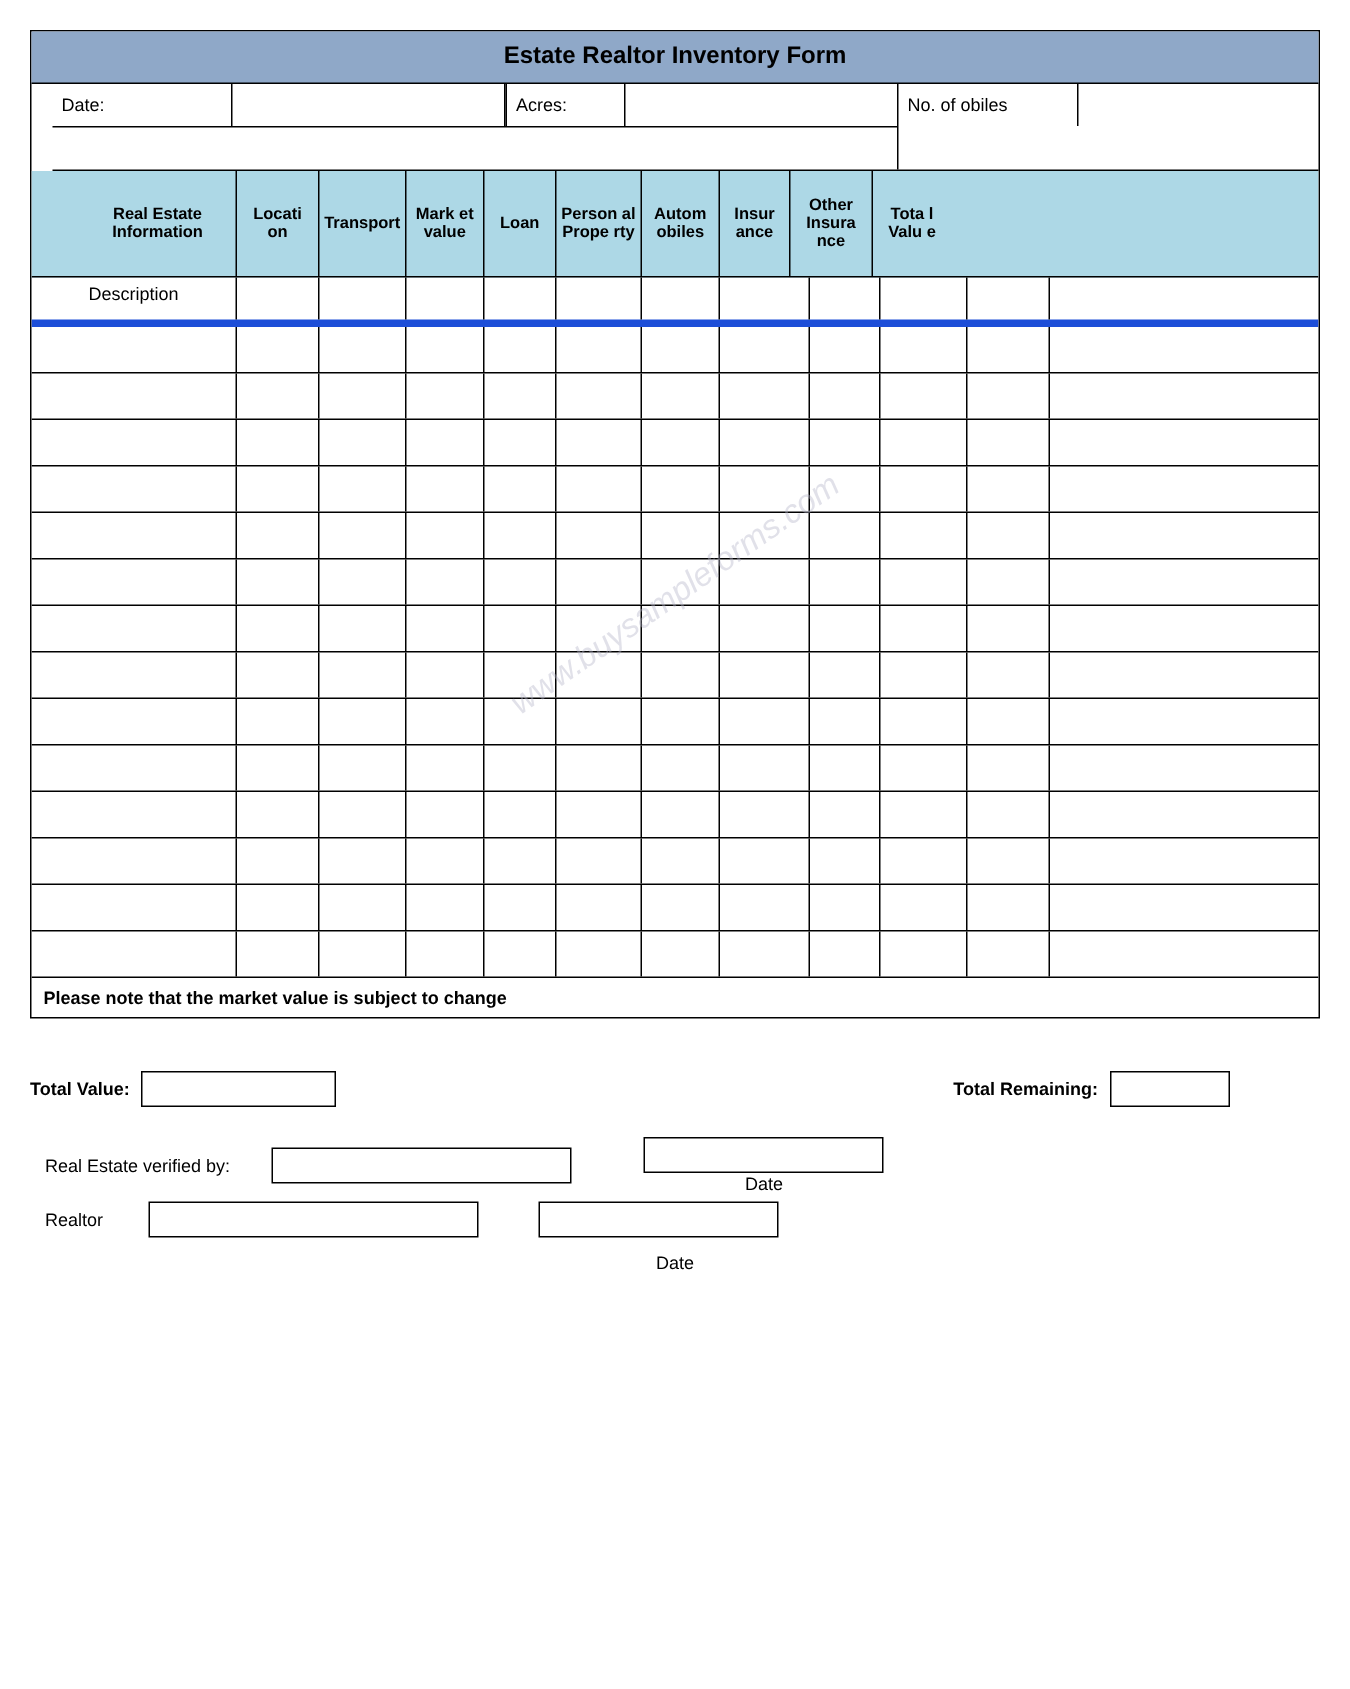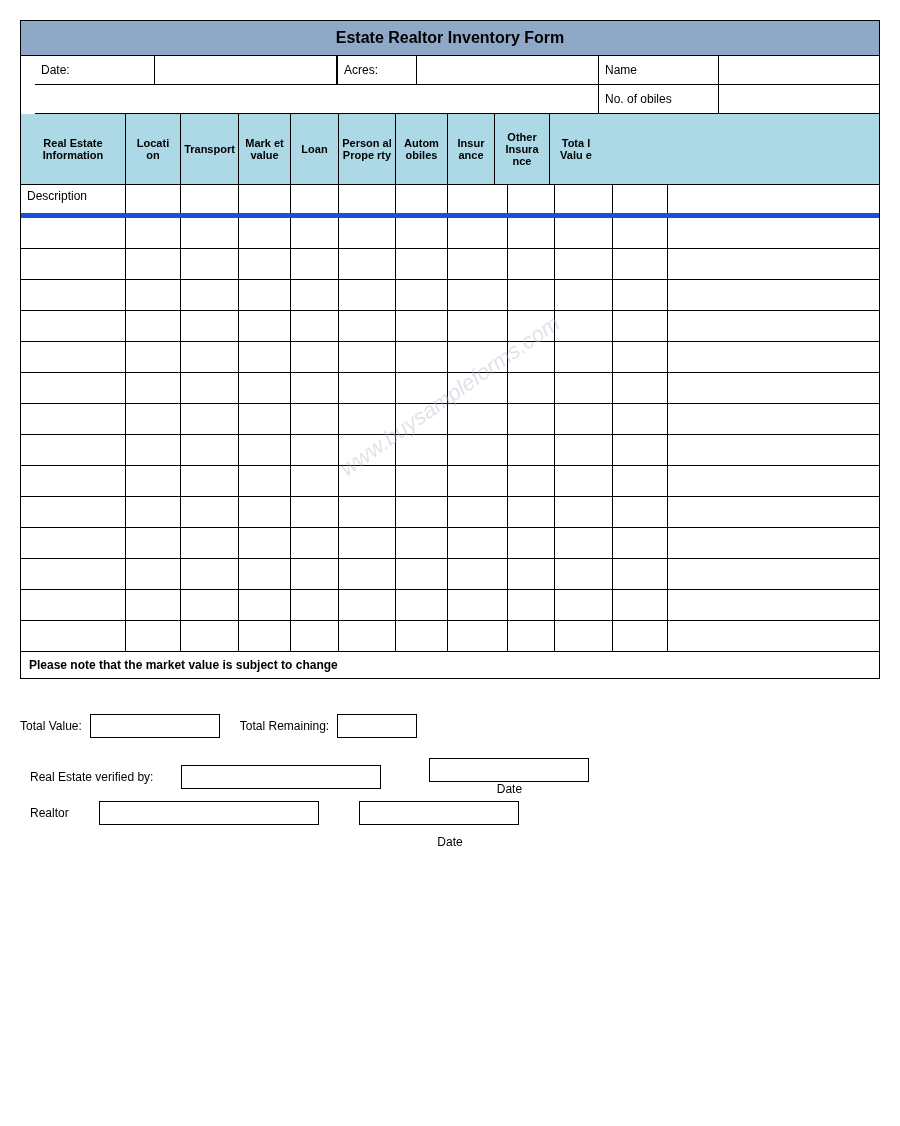--- a/index.html
+++ b/index.html
@@ -75,21 +75,21 @@
     }
 
     .notice-row {
       padding: 6px 8px;
       font-weight: bold;
       font-size: 12px;
       border-top: 1px solid #000;
     }
 
     
-    .col-real-estate { width: 105px; flex-shrink: 0; }
+    .col-real-estate { width: 105px; flex-shrink: 0; margin-left: 32px; }
     .col-location { width: 55px; flex-shrink: 0; }
     .col-transport { width: 58px; flex-shrink: 0; }
     .col-market { width: 52px; flex-shrink: 0; }
     .col-loan { width: 48px; flex-shrink: 0; }
     .col-personal { width: 57px; flex-shrink: 0; }
     .col-autos { width: 52px; flex-shrink: 0; }
     .col-savings { width: 60px; flex-shrink: 0; }
     .col-insurance { width: 47px; flex-shrink: 0; }
     .col-loan-req { width: 58px; flex-shrink: 0; }
     .col-other { width: 55px; flex-shrink: 0; }
@@ -118,25 +118,25 @@
       padding: 15px 0;
     }
     .footer-input {
       border: 1px solid #000;
       height: 24px;
       display: inline-block;
       background: #fff;
     }
     .total-row {
       display: flex;
-      justify-content: flex-start;
-      align-items: center;
-      gap: 20px;
+      justify-content: space-between;
+      align-items: center;
       margin-bottom: 20px;
       padding-right: 60px;
+      font-weight: bold;
     }
     .total-group {
       display: flex;
       align-items: center;
       gap: 8px;
     }
     .real-estate-row {
       display: flex;
       align-items: center;
       gap: 28px;
@@ -170,24 +170,20 @@
         <div class="meta-cell" style="flex:1;"></div>
         <div class="meta-cell" style="border-left:1px solid #000; width:80px;">Acres:</div>
         <div class="meta-cell" style="flex:1;"></div>
       </div>
       <div style="display:flex; min-height:28px;">
         <div class="meta-cell" style="flex:1;"></div>
       </div>
     </div>
 
     <div style="display:flex; flex-direction:column; width:280px;">
-      <div style="display:flex; border-bottom:1px solid #000; min-height:28px;">
-        <div class="meta-cell" style="width:120px;">Name</div>
-        <div class="meta-cell" style="flex:1;"></div>
-      </div>
       <div style="display:flex; min-height:28px;">
         <div class="meta-cell" style="width:120px;">No. of obiles</div>
         <div class="meta-cell" style="flex:1;"></div>
       </div>
     </div>
   </div>
 
   <div class="table-container">
     <div class="watermark">www.buysampleforms.com</div>
 

